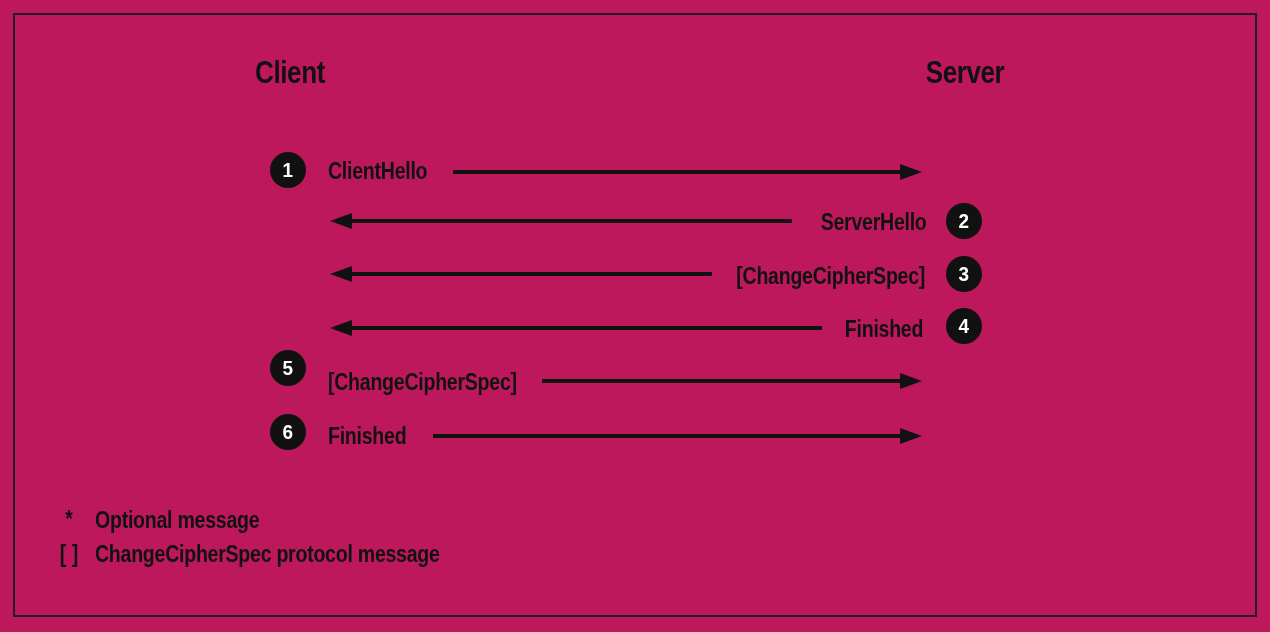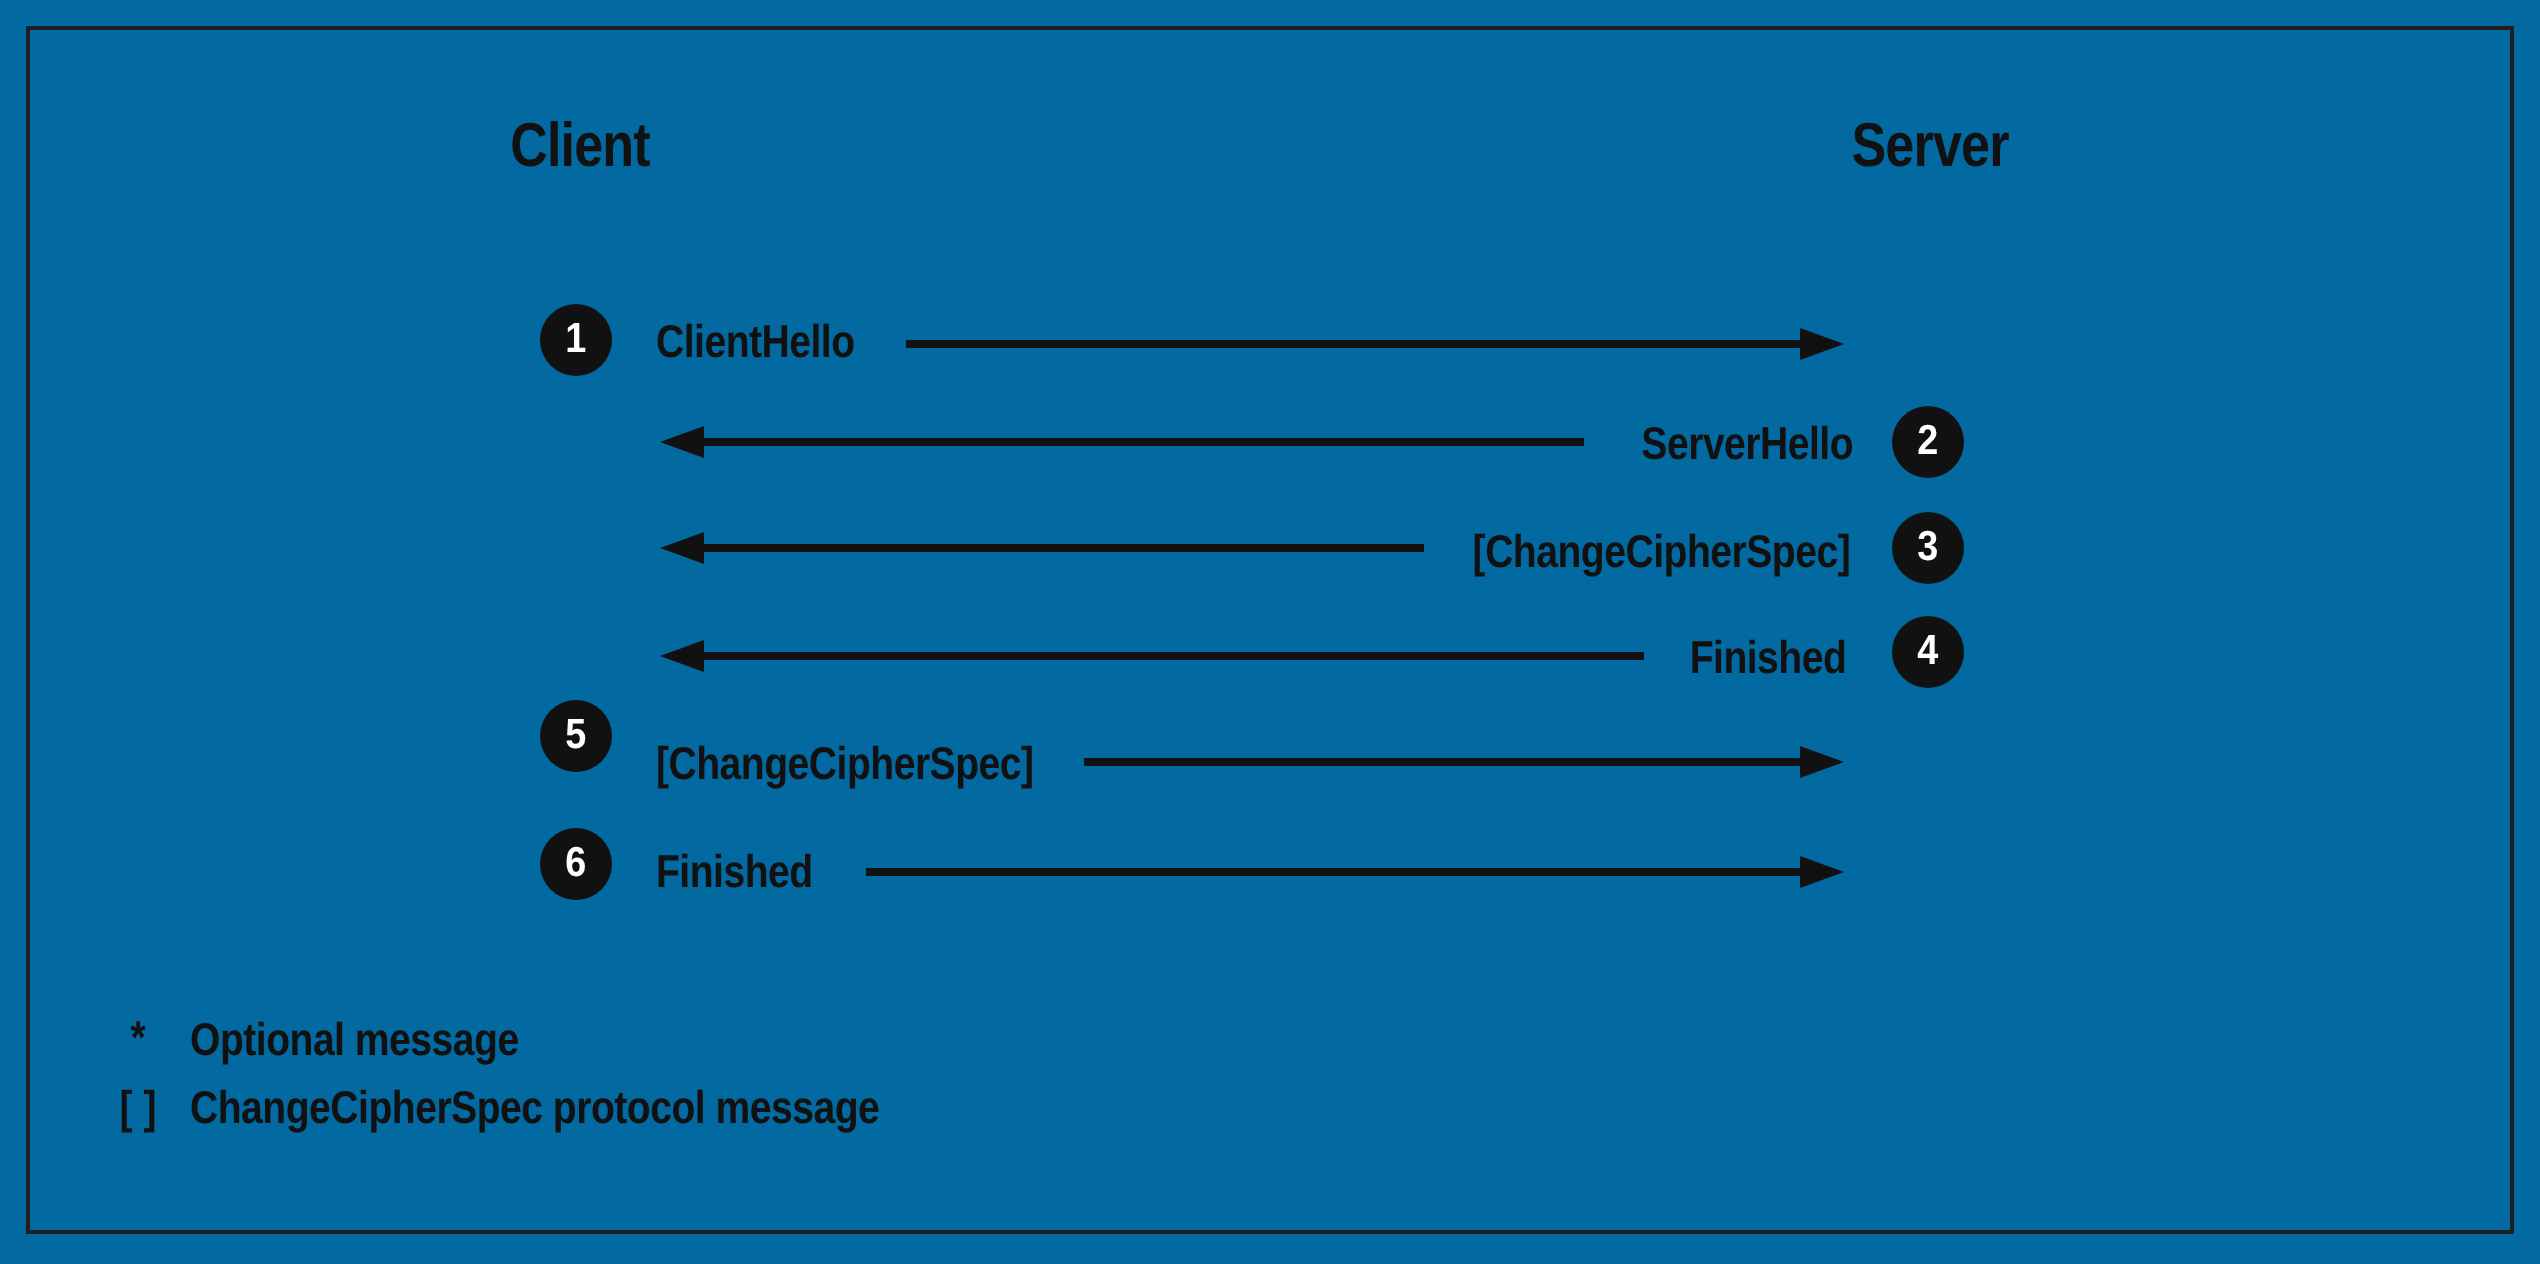--- a/index.html
+++ b/index.html
@@ -5,21 +5,21 @@
   html, body {
     margin: 0;
     padding: 0;
     background: #ffffff;
     font-family: "Liberation Sans", "DejaVu Sans", sans-serif;
   }
   #stage {
     position: relative;
     width: 1270px;
     height: 632px;
-    background: #0369a1;
+    background: #be185d;
     overflow: hidden;
   }
   .figure-border {
     position: absolute;
     left: 13px;
     top: 13px;
     width: 1240px;
     height: 600px;
     border: 2px solid #1f1f1f;
     box-sizing: content-box;

